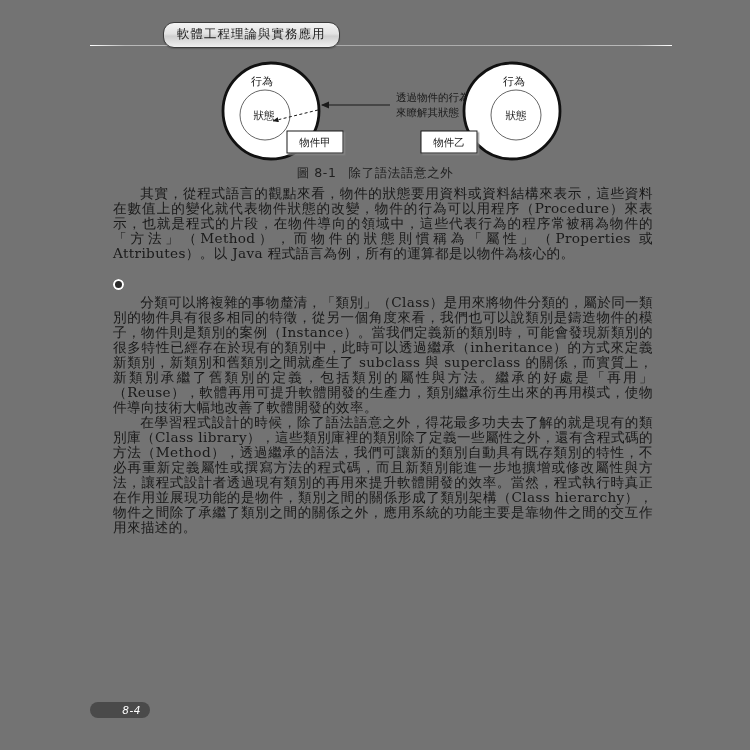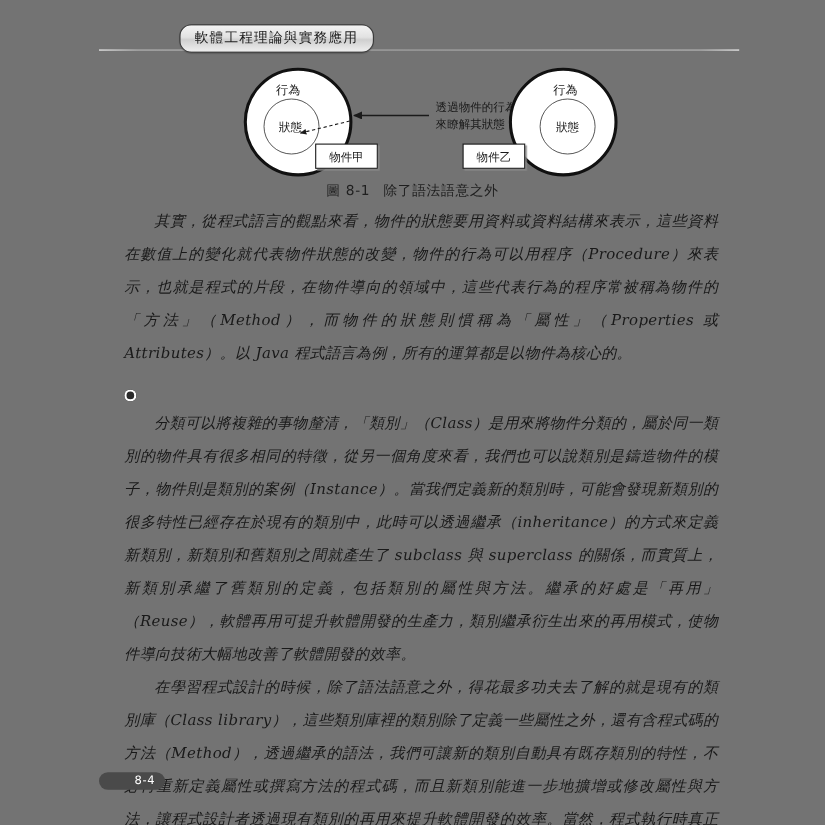--- a/index.html
+++ b/index.html
@@ -80,26 +80,25 @@
   
   .body {
     position: absolute;
     left: 113px;
     top: 186px;
     width: 540px;
   }
   p.para {
     margin: 0 0 0 0;
     font-size: 13.6px;
-    line-height: 30px;
+    line-height: 15px;
     text-align: justify;
     text-indent: 2em;
     letter-spacing: 0.35px;
     color: #191919;
-    font-style: italic;
   }
   p.para + p.para { margin-top: 0px; }
 
   h2.section {
     margin: 17px 0 6px 0;
     font-size: 15.5px;
     font-weight: bold;
     letter-spacing: 0.8px;
     color: #111111;
     display: flex;
@@ -131,20 +130,21 @@
     border-radius: 8px;
     color: #ffffff;
     font-size: 10.5px;
     font-family: "DejaVu Sans", "Liberation Sans", sans-serif;
     display: flex;
     align-items: center;
     justify-content: flex-end;
     padding-right: 9px;
     box-sizing: border-box;
     letter-spacing: 0.5px;
+    font-style: italic;
   }
 </style>
 </head>
 <body>
 
 <div class="page">
 
   <div class="header">
     <div class="header-rule"></div>
     <div class="header-badge">軟體工程理論與實務應用</div>

